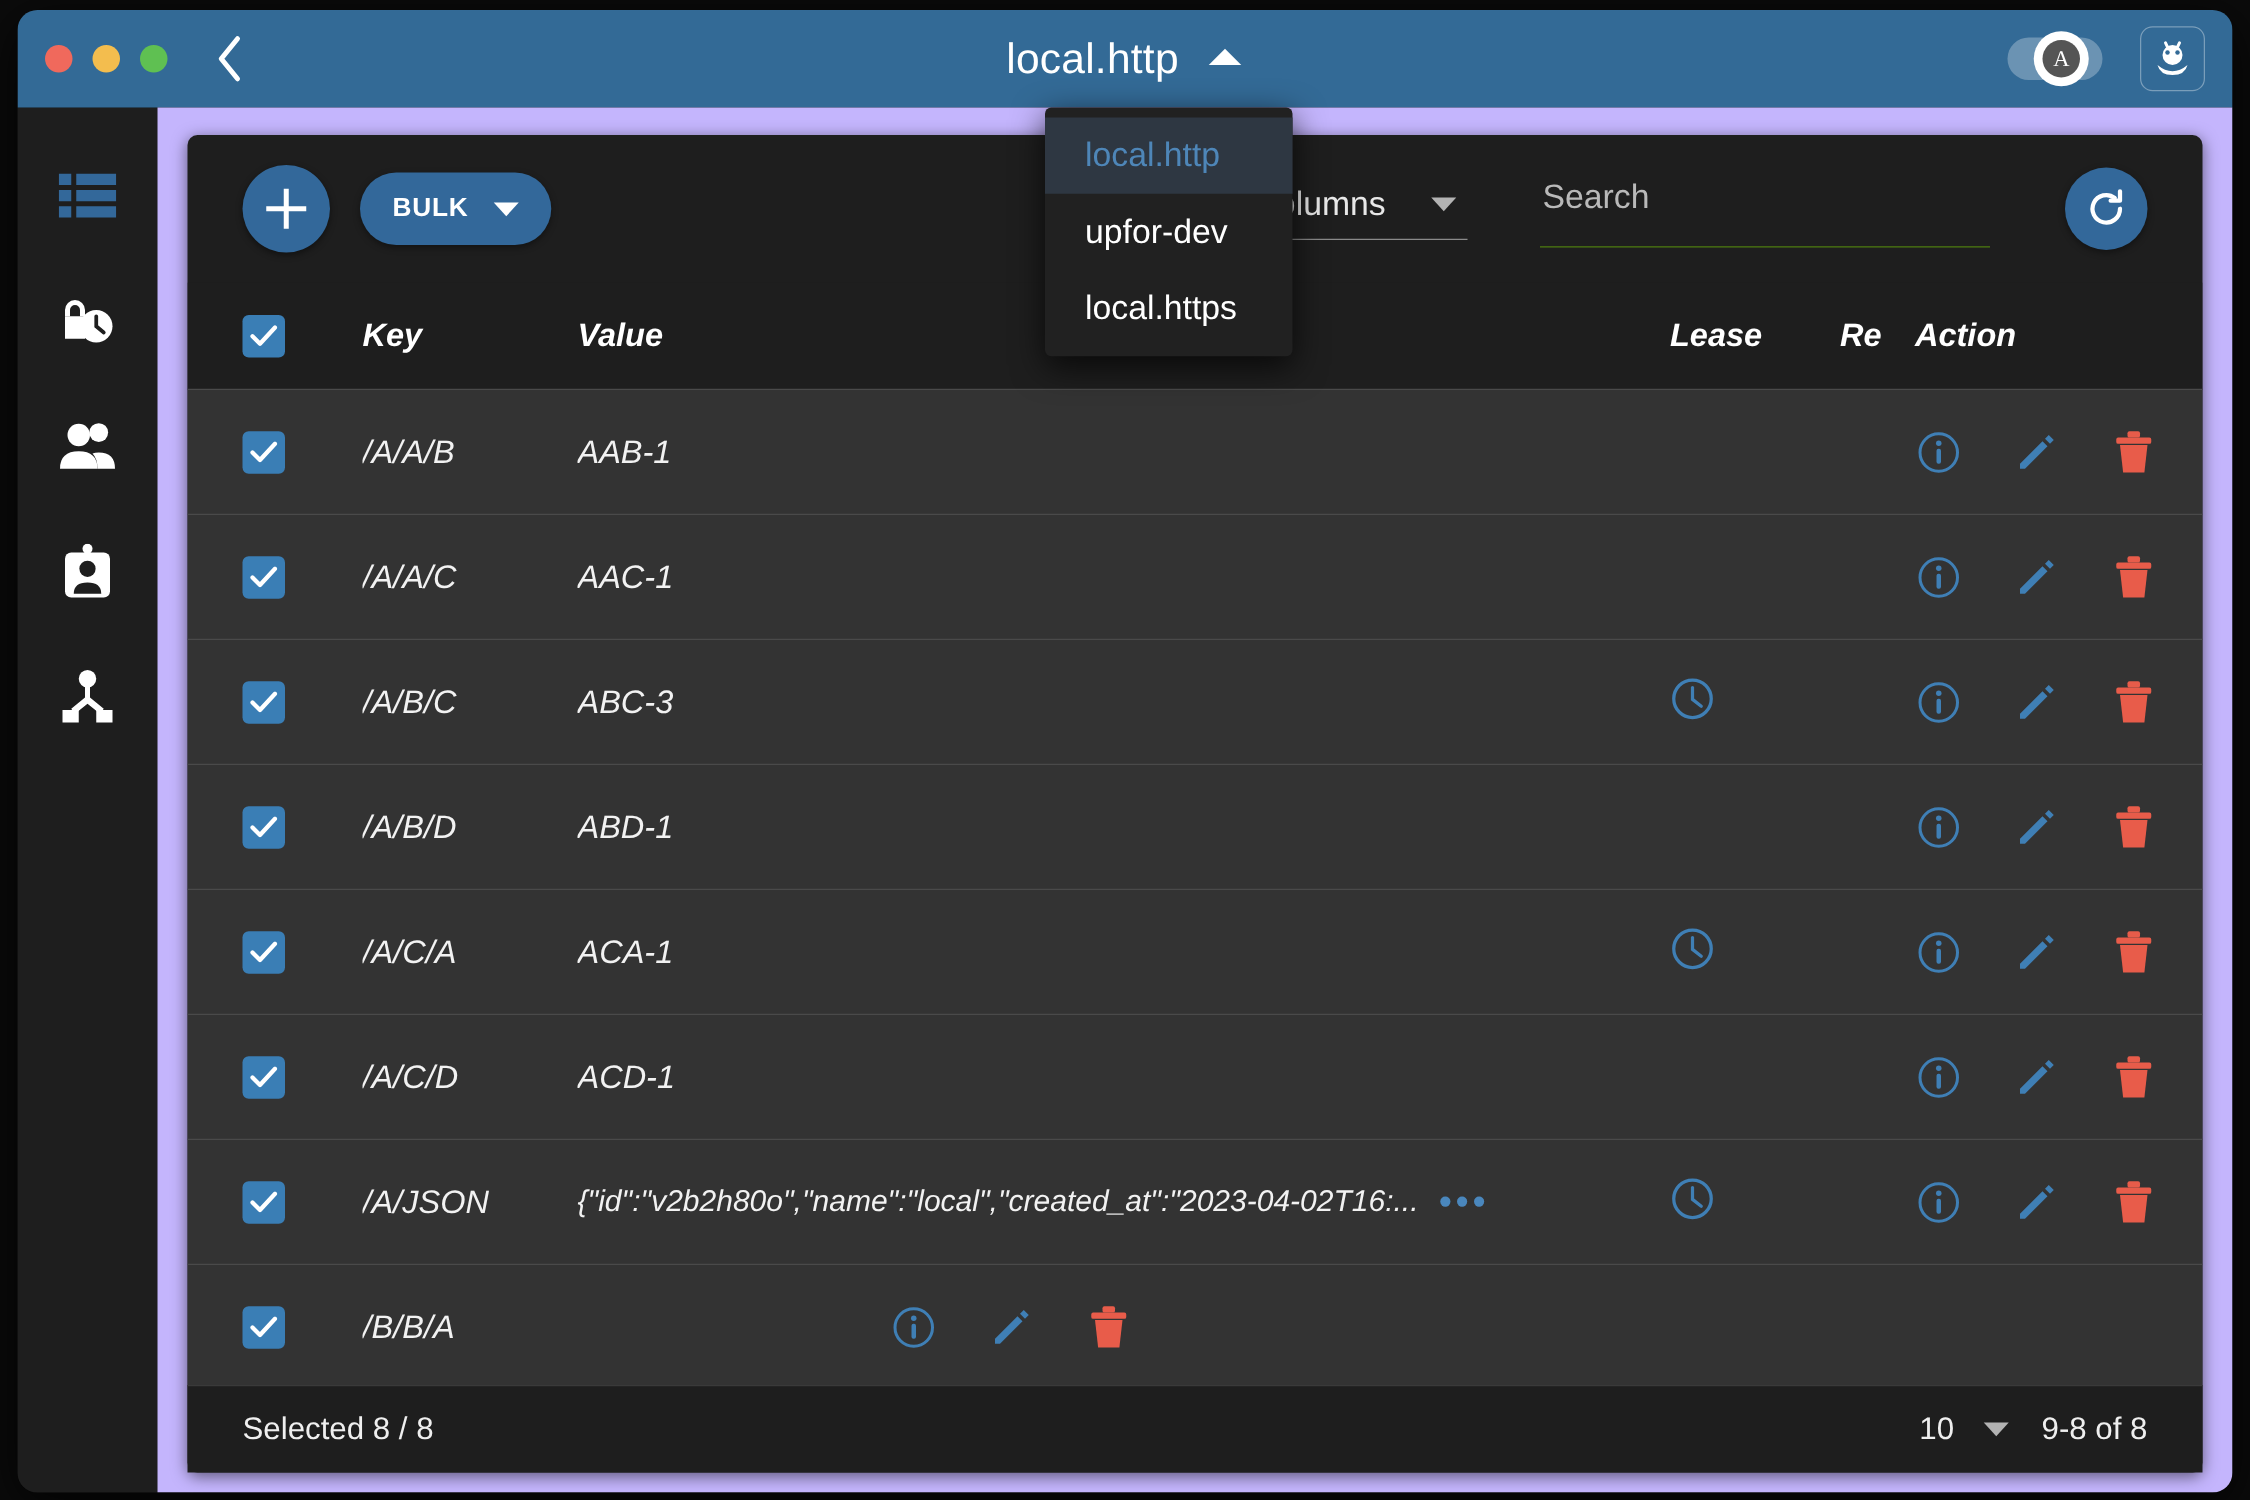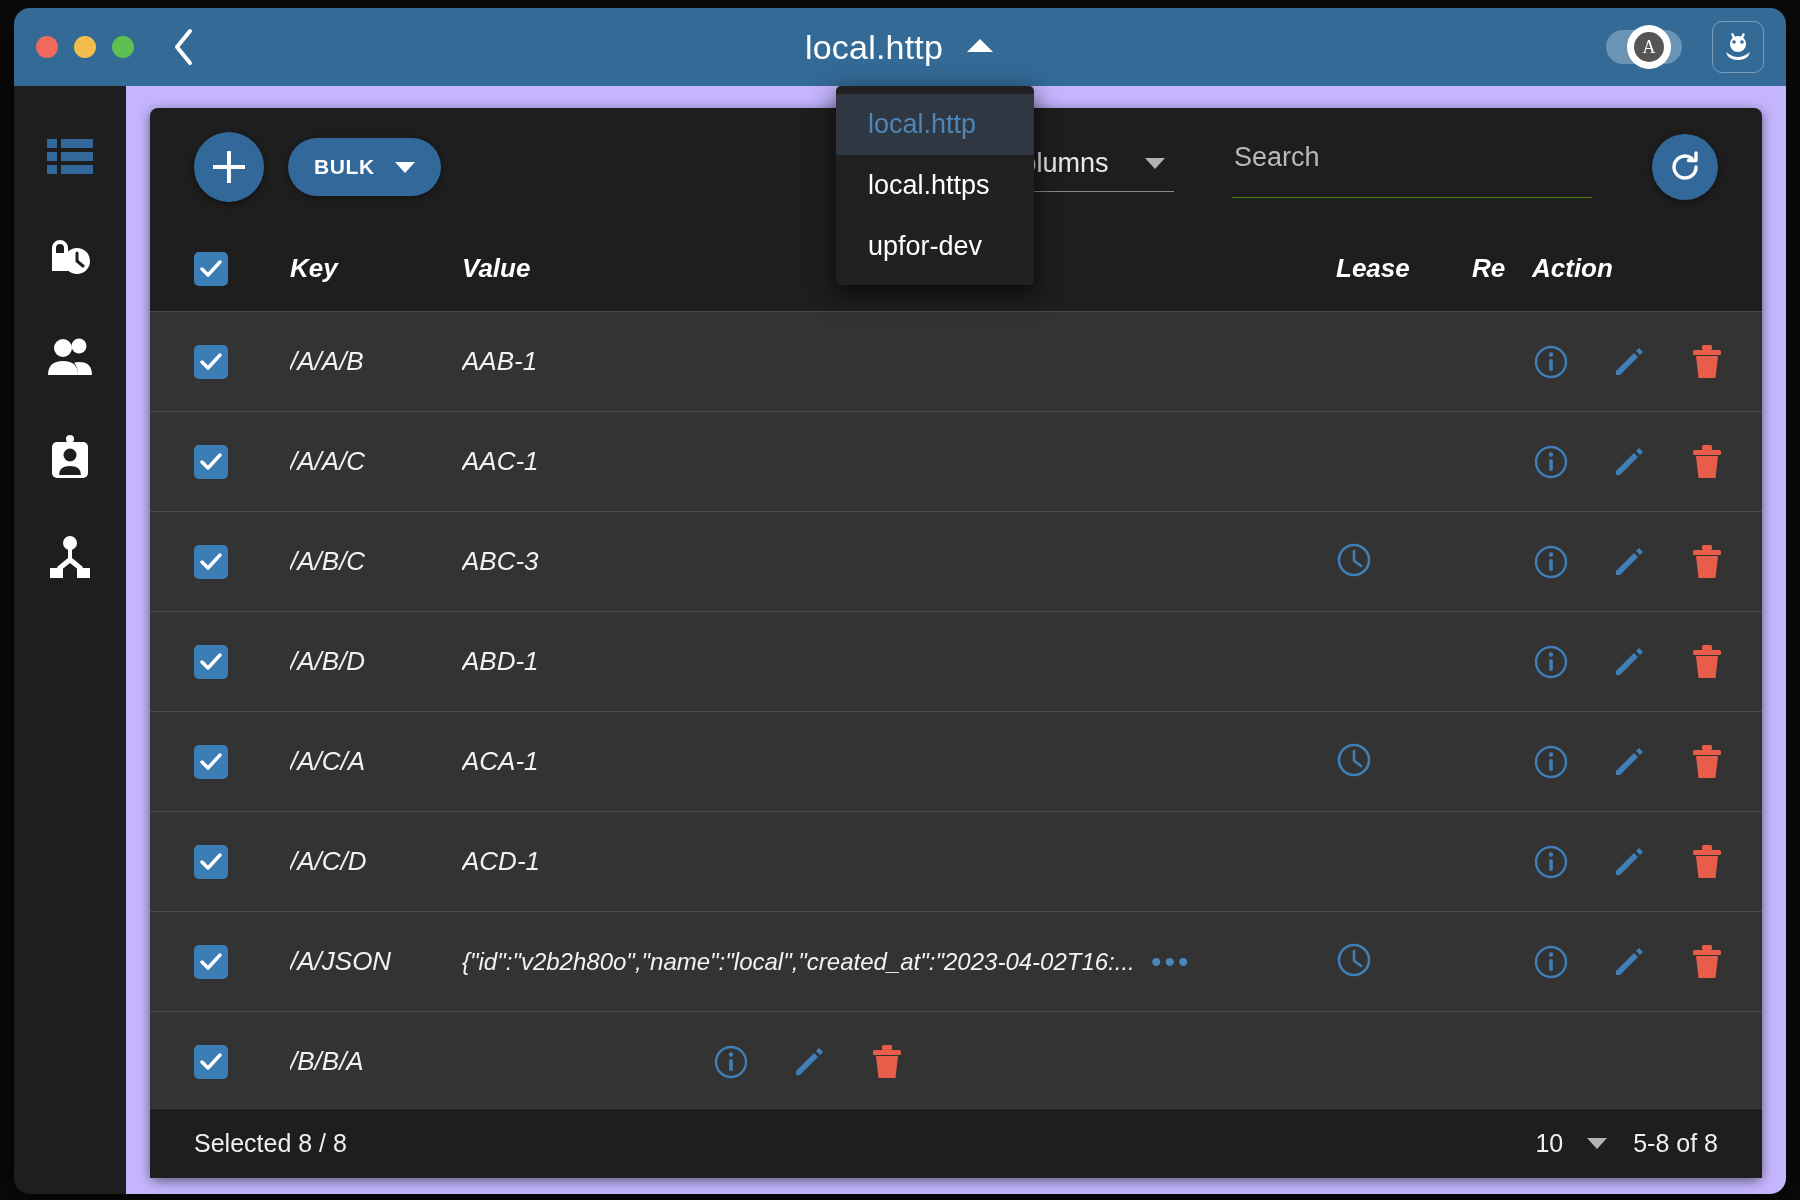--- a/index.html
+++ b/index.html
@@ -811,28 +811,28 @@
               </div>
           </div>
 
           <div class="footer">
             <div class="selected">Selected 8 / 8</div>
             <div class="right">
               <div class="rows-select">
                 <span>10</span>
                 <span class="caret-down gray"></span>
               </div>
-              <span>5-8 of 8</span>
+              <span>9-8 of 8</span>
             </div>
           </div>
 
         </div>
       </div>
     </div>
 
     <div class="menu" id="endpoint-menu">
         <div class="menu-item selected">local.http</div>
+        <div class="menu-item">upfor-dev</div>
         <div class="menu-item">local.https</div>
-        <div class="menu-item">upfor-dev</div>
       </div>
 
   </div>
 </div>
 
 </body></html>

